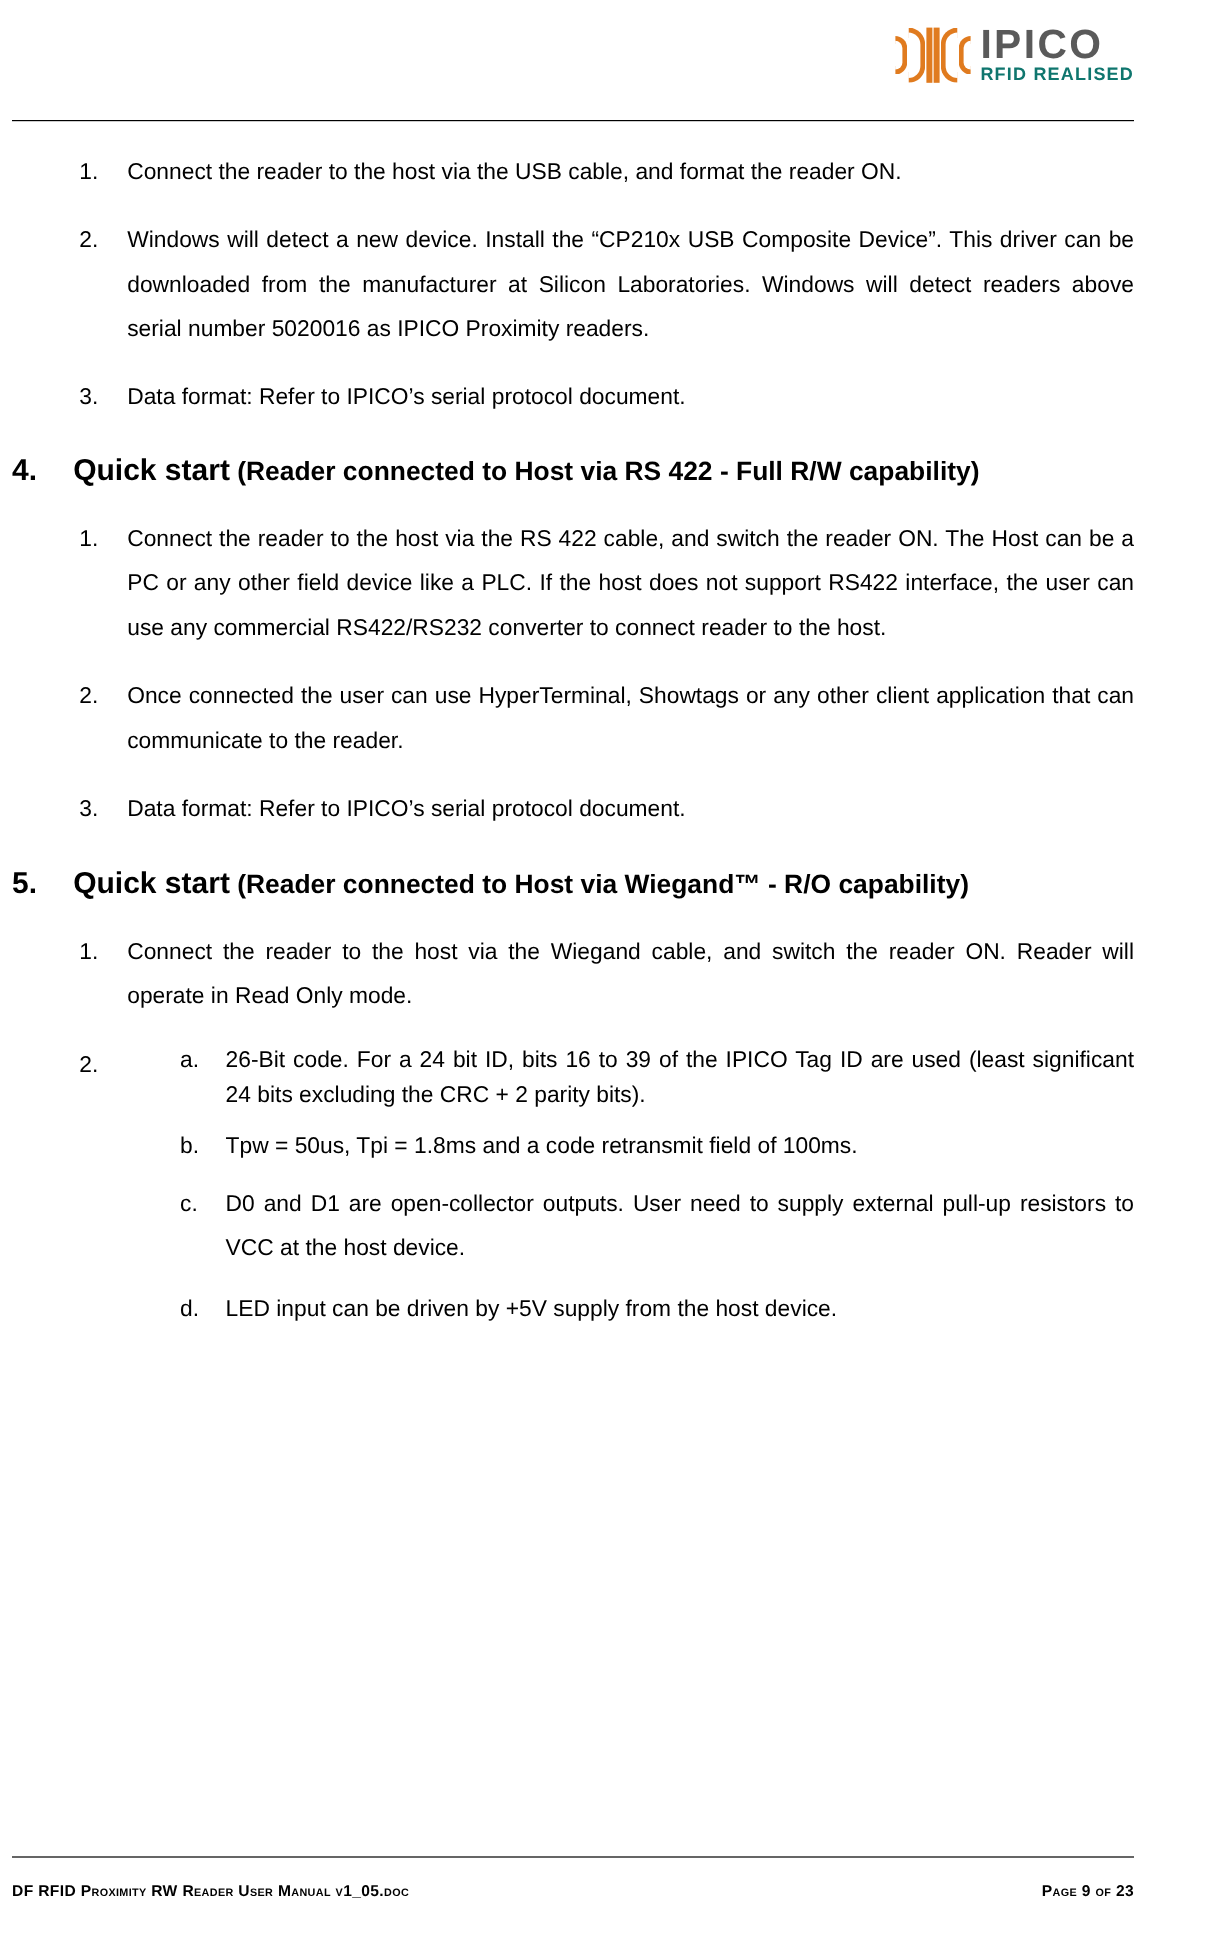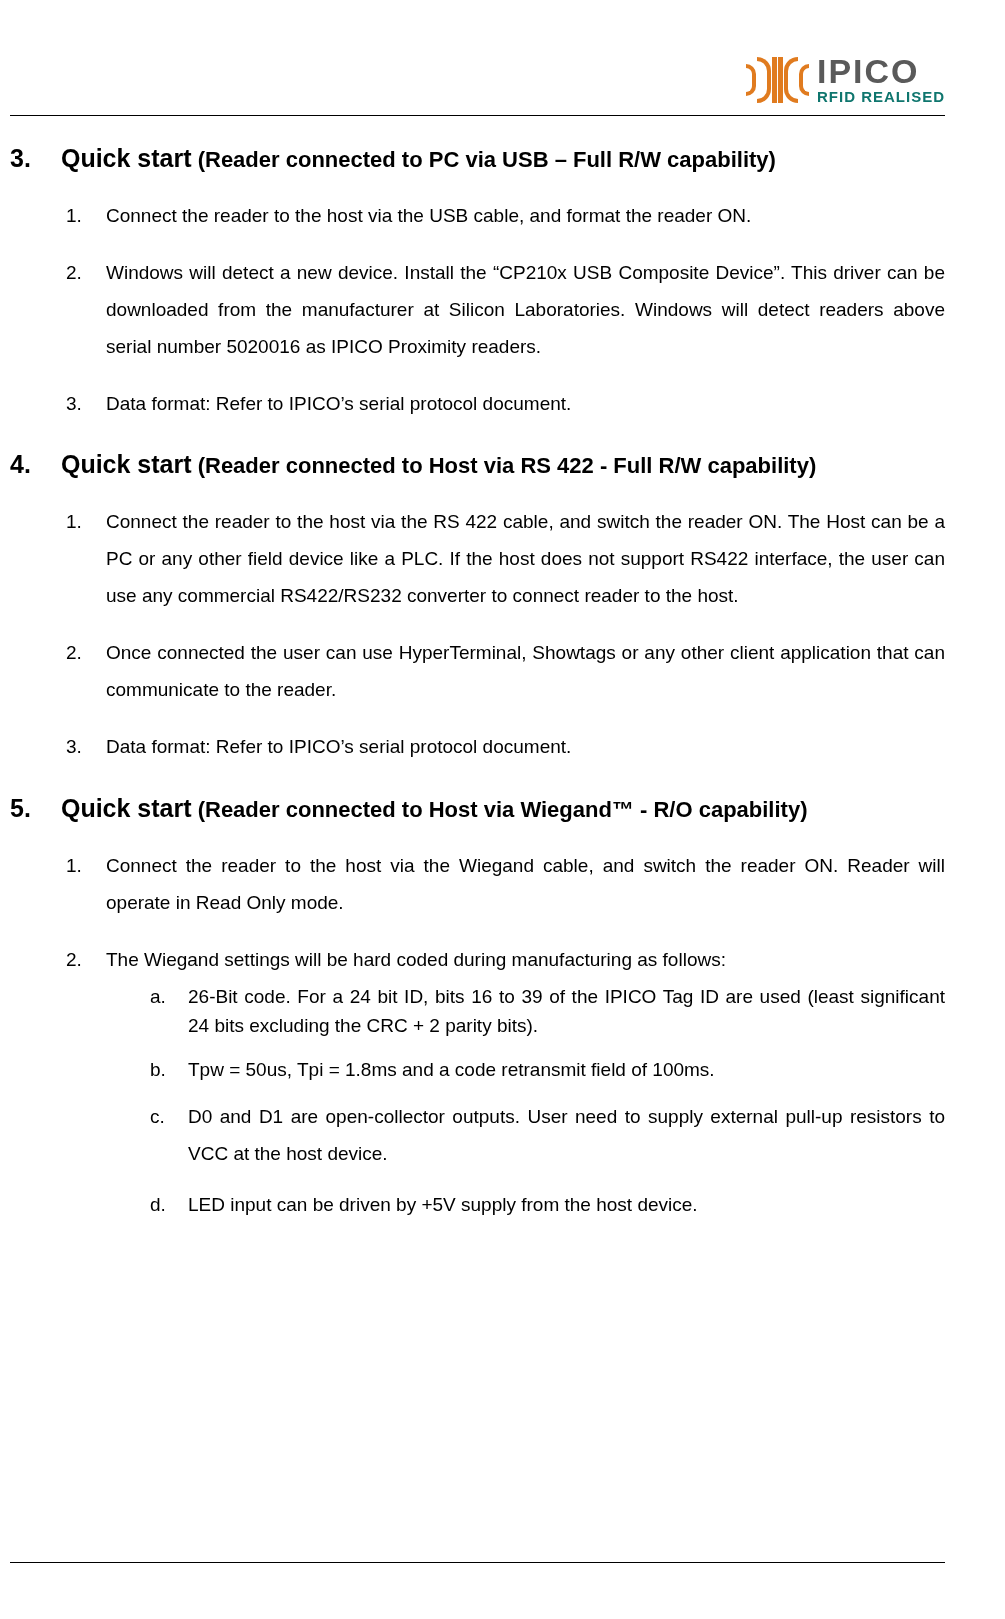--- a/index.html
+++ b/index.html
@@ -14,24 +14,23 @@
   .page {
     width: 1005px;
     min-height: 1619px;
     position: relative;
     box-sizing: border-box;
     padding: 20px 60px 0 10px;
   }
   .header-area {
     display: flex;
     justify-content: flex-end;
-    align-items: flex-end;
+    align-items: flex-start;
     padding-right: 0;
     height: 70px;
-    margin-top: 15px;
   }
   .logo {
     display: flex;
     align-items: center;
     gap: 8px;
   }
   .logo-mark {
     display: flex;
     align-items: center;
     gap: 1px;
@@ -170,24 +169,20 @@
         <span class="brand">IPICO</span>
         <span class="tag">RFID REALISED</span>
       </span>
     </div>
   </div>
 
   <hr class="hr-top">
 
   <div class="content">
 
-    <h2>
-      <span class="num">3.</span>
-      <span>Quick start</span><span class="sub"> (Reader connected to PC via USB – Full R/W capability)</span>
-    </h2>
     <ol class="main-list">
       <li><span>Connect the reader to the host via the USB cable, and format the reader ON.</span></li>
       <li><span>Windows will detect a new device. Install the “CP210x USB Composite Device”. This driver can be downloaded from the manufacturer at Silicon Laboratories.  Windows will detect readers above serial number 5020016 as IPICO Proximity readers.</span></li>
       <li><span>Data format: Refer to IPICO’s serial protocol document.</span></li>
     </ol>
 
     <h2>
       <span class="num">4.</span>
       <span>Quick start</span><span class="sub"> (Reader connected to Host via RS 422 - Full R/W capability)</span>
     </h2>
@@ -197,29 +192,32 @@
       <li><span>Data format: Refer to IPICO’s serial protocol document.</span></li>
     </ol>
 
     <h2>
       <span class="num">5.</span>
       <span>Quick start</span><span class="sub"> (Reader connected to Host via Wiegand™ - R/O capability)</span>
     </h2>
     <ol class="main-list">
       <li><span>Connect the reader to the host via the Wiegand cable, and switch the reader ON. Reader will operate in Read Only mode.</span></li>
       <li style="margin-bottom:6px;">
-        <span>The Wiegand settings will be hard coded during manufacturing as follows:</span>
         <ol class="sub-list">
           <li><span>26-Bit code. For a 24 bit ID, bits 16 to 39 of the IPICO Tag ID are used (least significant 24 bits excluding the CRC + 2 parity bits).</span></li>
           <li><span>Tpw = 50us, Tpi = 1.8ms and a code retransmit field of 100ms.</span></li>
           <li class="spaced"><span>D0 and D1 are open-collector outputs. User need to supply external pull-up resistors to VCC at the host device.</span></li>
           <li class="spaced"><span>LED input can be driven by +5V supply from the host device.</span></li>
         </ol>
       </li>
     </ol>
 
   </div>
 
   <div class="footer">
     <hr class="hr-bot">
+    <div class="footer-row">
+      <span style="font-variant:small-caps;">DF RFID Proximity RW Reader User Manual v1_05.doc</span>
+      <span style="font-variant:small-caps;">Page 9 of 23</span>
+    </div>
   </div>
 
 </div>
 
 </body></html>

